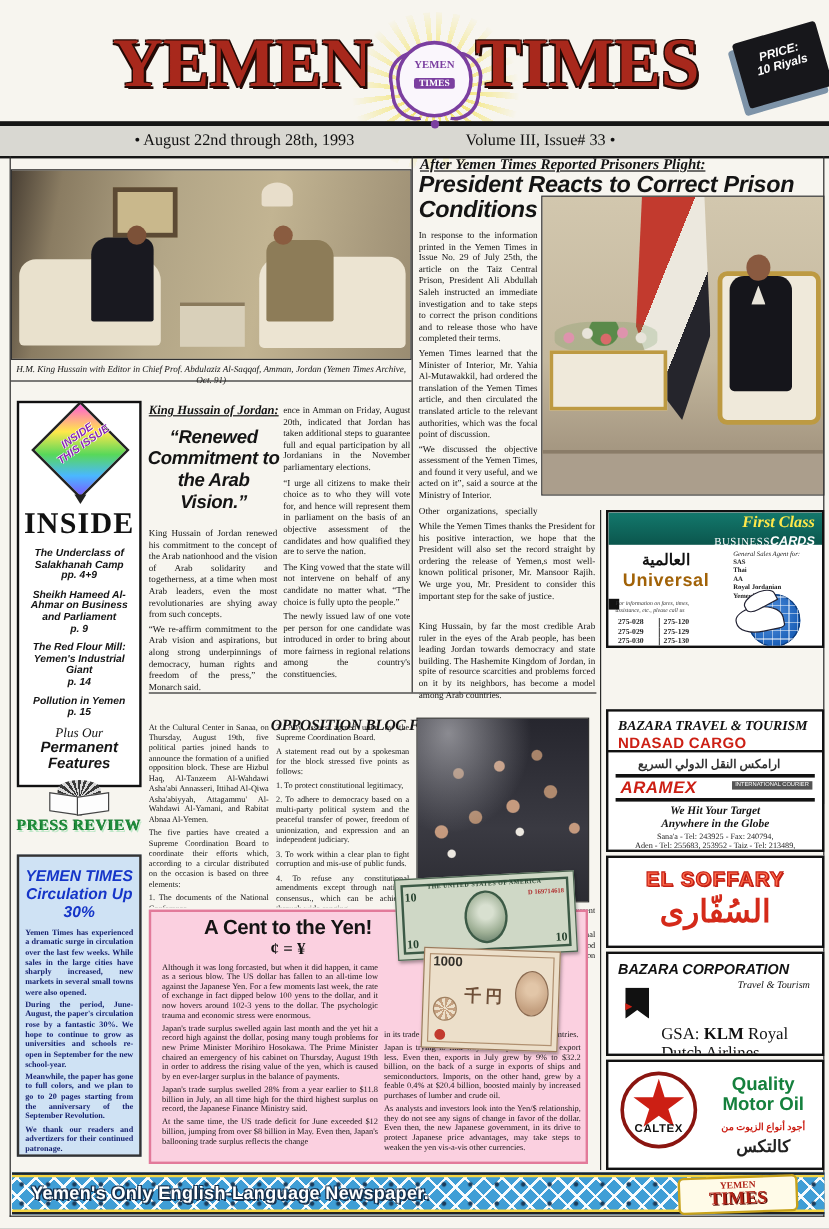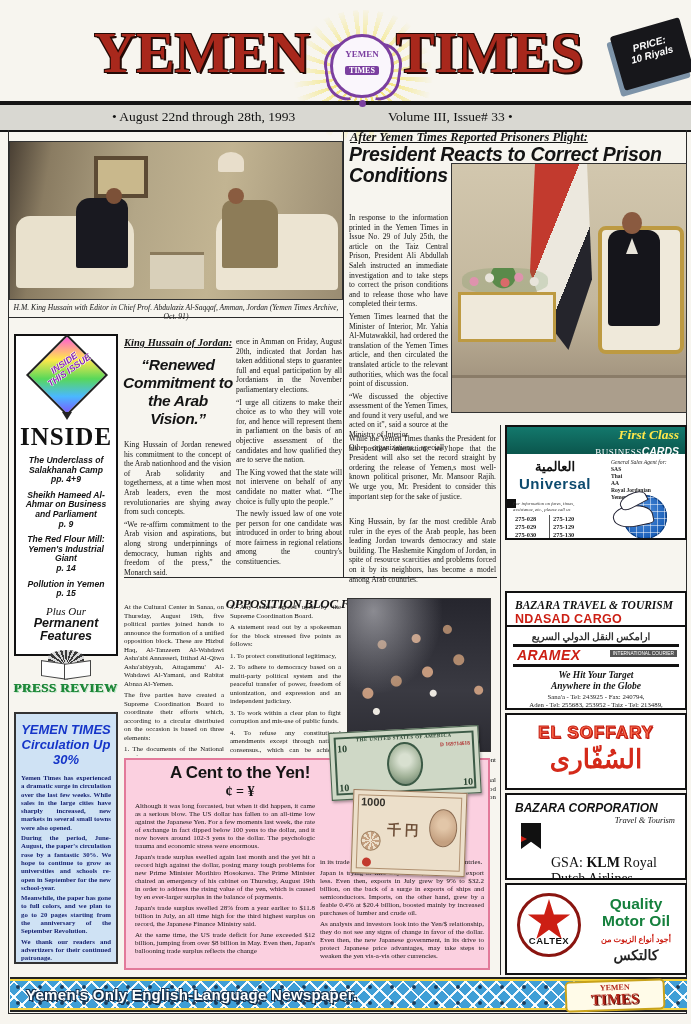--- a/index.html
+++ b/index.html
@@ -139,21 +139,21 @@
   .yen .ros{position:absolute;left:8px;top:40px;width:18px;height:18px;border-radius:50%;
     background:repeating-conic-gradient(#c4a080 0 20deg,#ecdfca 20deg 40deg);border:1px solid #a08060;}
   .yen .seal{position:absolute;left:10px;bottom:6px;width:9px;height:9px;border-radius:50%;background:#c23a2e;}
   
   .adbox{left:505px;width:182px;background:#fff;border:2px solid #111;box-sizing:border-box;overflow:hidden;}
   .fc-head{height:27px;background:linear-gradient(#13786c,#0b564d);text-align:right;padding:1px 6px 0 0;box-sizing:border-box;}
   .fc-script{font-family:"Liberation Serif",serif;font-style:italic;font-weight:bold;font-size:13.5px;color:#ffe84a;line-height:13px;}
   .fc-biz{color:#fff;font-size:9px;letter-spacing:0.5px;font-family:"Liberation Serif",serif;}
   .fc-cards{color:#fff;font-size:10.5px;font-weight:800;font-style:italic;font-family:"Liberation Sans",sans-serif;}
   .fc-arabic{position:absolute;left:28px;top:32px;font-size:13px;font-weight:bold;color:#111;}
-  .fc-univ{position:absolute;left:12px;top:48px;font-size:15px;font-weight:800;color:#0c4a6e;
+  .fc-univ{position:absolute;left:12px;top:48px;font-size:15px;font-weight:800;color:#a16207;
     font-family:"Liberation Sans",sans-serif;letter-spacing:0.5px;}
   .fc-gsa{position:absolute;left:104px;top:32px;width:72px;font-size:5.6px;line-height:7px;color:#222;}
   .fc-gsa .t{font-style:italic;} .fc-gsa .al{font-weight:bold;}
   .fc-note{position:absolute;left:6px;top:74px;width:62px;font-size:4.8px;line-height:5.6px;font-style:italic;color:#333;}
   .fc-sq{position:absolute;left:0px;top:72px;width:9px;height:9px;background:#111;}
   .fc-phones{position:absolute;left:8px;top:88px;font-size:6.4px;line-height:8px;font-weight:bold;color:#222;}
   .fc-phones span{display:inline-block;width:34px;}
   .fc-phones .r{border-left:1px solid #555;padding-left:3px;}
   .fc-globe{position:absolute;left:106px;top:64px;width:54px;height:48px;}
   .fc-globe .g{position:absolute;right:0;top:4px;width:44px;height:44px;border-radius:50%;
@@ -274,21 +274,21 @@
   <div class="a photo ph2" style="left:451px;top:163px;width:236px;height:250px;">
     <div class="flag"></div>
     <div class="chair"></div>
       <div class="man"></div>
       <div class="shirt"></div>
       <div class="head"></div>
     <div class="flowers"></div>
     <div class="table"></div>
     <div class="carpet"></div>
   </div>
-  <div class="a jt body-sm ovh" style="left:349px;top:191px;width:99px;height:240px;margin-top:22px;">
+  <div class="a jt body-sm ovh" style="left:349px;top:191px;width:99px;height:240px;">
       <p class="">In response to the information printed in the Yemen Times in Issue No. 29 of July 25th, the article on the Taiz Central Prison, President Ali Abdullah Saleh instructed an immediate investigation and to take steps to correct the prison conditions and to release those who have completed their terms.</p>
       <p class="">Yemen Times learned that the Minister of Interior, Mr. Yahia Al-Mutawakkil, had ordered the translation of the Yemen Times article, and then circulated the translated article to the relevant authorities, which was the focal point of discussion.</p>
       <p class="">“We discussed the objective assessment of the Yemen Times, and found it very useful, and we acted on it”, said a source at the Ministry of Interior.</p>
       <p class="">Other organizations, specially the Yemen Organization for Human Rights, have also called on the president to correct the prison conditions.</p>
     </div>
   <div class="a jt body-sm ovh" style="left:349px;top:434px;width:147px;height:78px;">
       <p>While the Yemen Times thanks the President for his positive interaction, we hope that the President will also set the record straight by ordering the release of Yemen,s most well-known political prisoner, Mr. Mansoor Rajih. We urge you, Mr. President to consider this important step for the sake of justice.</p>
     </div>
   <div class="a jt body-sm ovh" style="left:349px;top:517px;width:147px;height:80px;">
       <p>King Hussain, by far the most credible Arab ruler in the eyes of the Arab people, has been leading Jordan towards democracy and state building. The Hashemite Kingdom of Jordan, in spite of resource scarcities and problems forced on it by its neighbors, has become a model among Arab countries.</p>

